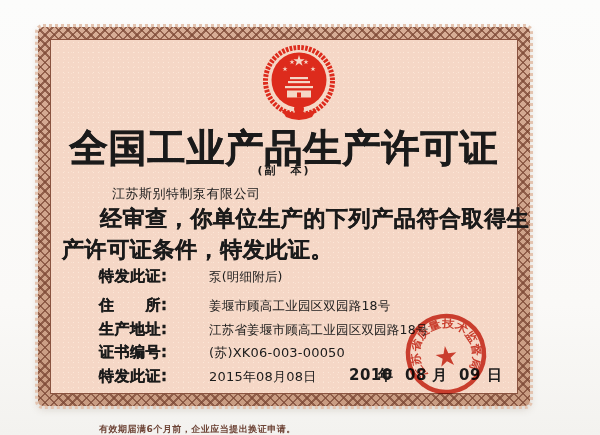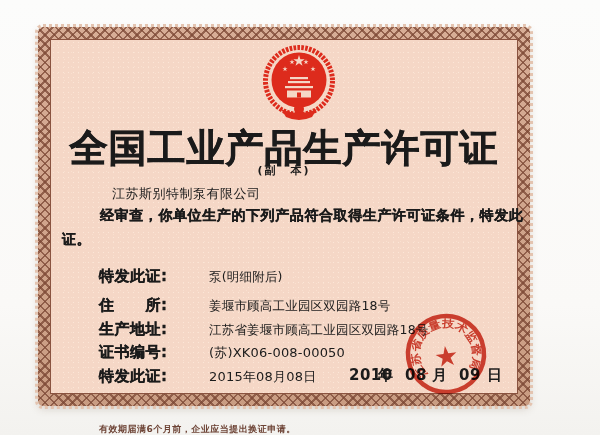--- a/index.html
+++ b/index.html
@@ -55,22 +55,22 @@
     position:absolute;left:0;right:0;top:123px;text-align:center;
     font-size:11px;font-weight:700;color:var(--ink);letter-spacing:2px;
   }
   
   .company{
     position:absolute;left:33px;top:145px;
     font-size:13px;font-weight:400;color:var(--ink);letter-spacing:.5px;margin-left:28px;
   }
   .statement{
     position:absolute;left:11px;top:163px;width:482px;
-    font-size:14px;font-weight:800;color:var(--ink);
-    line-height:24px;text-indent:38px;letter-spacing:.6px;
+    font-size:22px;font-weight:800;color:var(--ink);
+    line-height:31px;text-indent:38px;letter-spacing:.6px;
     -webkit-text-stroke:.3px var(--ink);
   }
   .row{position:absolute;left:48px;white-space:nowrap;color:var(--ink);}
   .row .lbl{
     display:inline-block;width:110px;
     font-size:15px;font-weight:800;letter-spacing:.5px;
     -webkit-text-stroke:.3px var(--ink);
   }
   .row .val{font-size:12.5px;font-weight:400;letter-spacing:.2px;}
   .row-product{top:226px;}
@@ -138,21 +138,21 @@
       <div class="row row-product">
         <span class="lbl">特发此证:</span><span class="val">泵(明细附后)</span>
       </div>
       <div class="row row-residence">
         <span class="lbl">住　　所:</span><span class="val">姜堰市顾高工业园区双园路18号</span>
       </div>
       <div class="row row-address">
         <span class="lbl">生产地址:</span><span class="val">江苏省姜堰市顾高工业园区双园路18号</span>
       </div>
       <div class="row row-certno">
-        <span class="lbl">证书编号:</span><span class="val">(苏)XK06-008-00050</span>
+        <span class="lbl">证书编号:</span><span class="val">(苏)XK06-003-00050</span>
       </div>
       <div class="row row-expiry">
         <span class="lbl">特发此证:</span><span class="val">2015年08月08日</span>
       </div>
 
       <div class="issue-date">
         <span class="d-year-num">2010</span>
         <span class="d-year-lbl">年</span>
         <span class="d-month-num">08</span>
         <span class="d-month-lbl">月</span>

